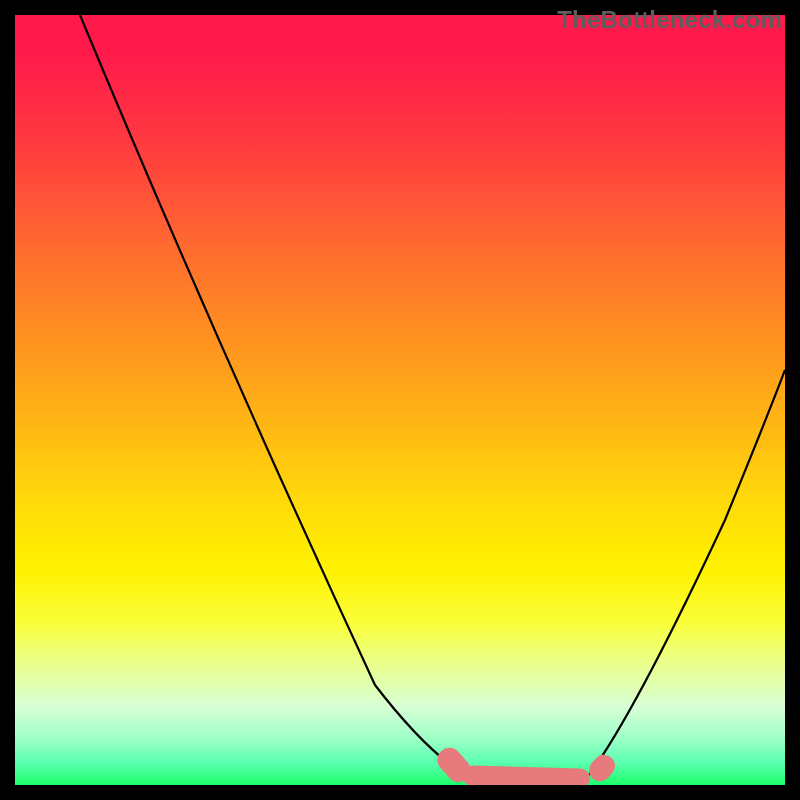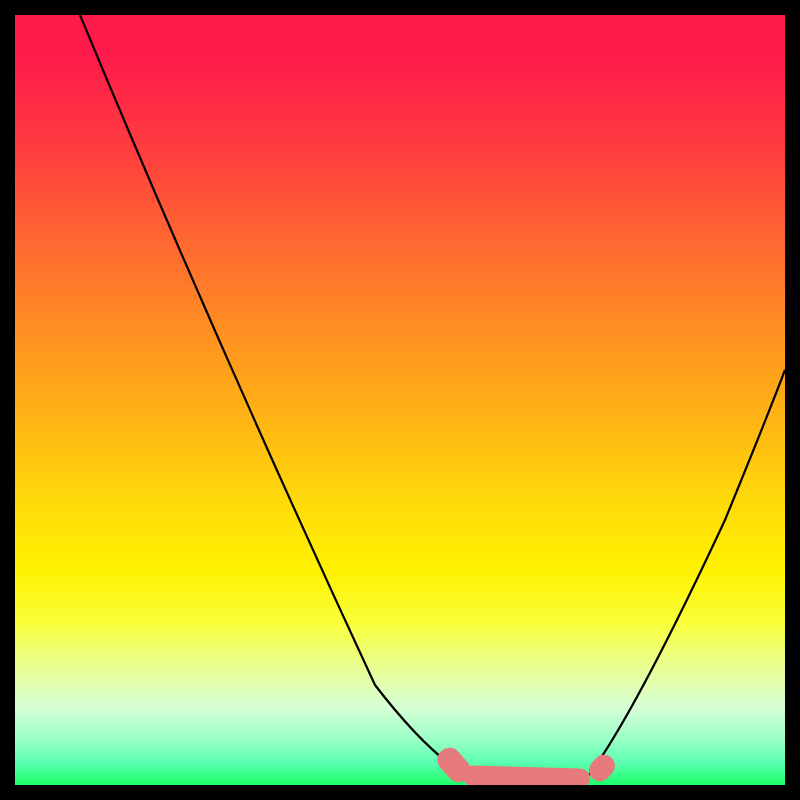--- a/index.html
+++ b/index.html
@@ -10,20 +10,21 @@
  #ff1a4b 0%, #ff1a4b 5%, #ff3b3f 17%, #ff6a30 30%, #ff8f22 41%,
  #ffb614 53%, #ffd90a 63%, #fff200 72%, #f9ff3a 79%, #eaff89 84%,
  #d6ffd6 90%, #9cffc6 94%, #5dffb2 97%, #1cff69 100%)}
 .pink{position:absolute;background:#e67a7c;border-radius:20px}
 svg.curve{position:absolute;inset:0}
 </style>
 </head>
 <body>
 
 <div class="stage">
+  <div class="watermark">TheBottleneck.com</div>
 
   <div class="plot">
     <div class="grad"></div>
 
     <svg class="curve" viewBox="0 0 770 770" preserveAspectRatio="none">
       <path d="M65 0 Q200 325 360 670 Q410 735 450 760" fill="none" stroke="#000" stroke-width="2.2"></path>
       <path d="M574 760 Q620 698 710 505 Q755 395 770 355" fill="none" stroke="#000" stroke-width="2.2"></path>
     </svg>
 
     <div class="pink" style="left:420px;top:738px;width:38px;height:24px;transform:rotate(48deg)"></div>

